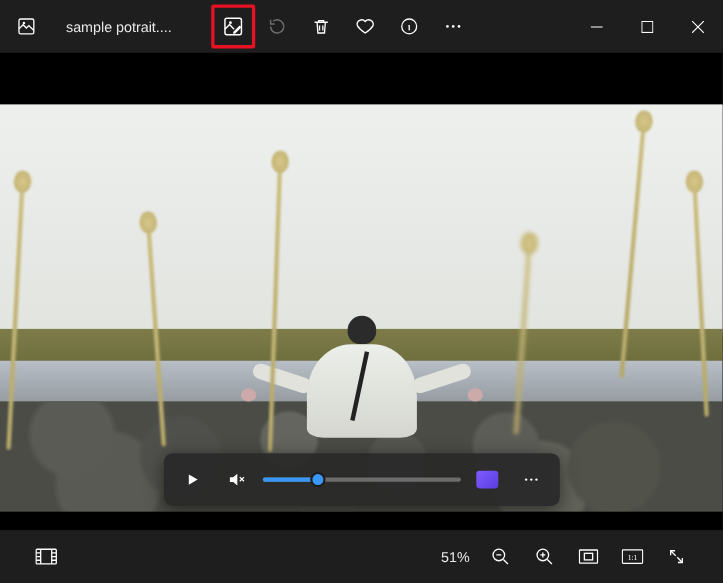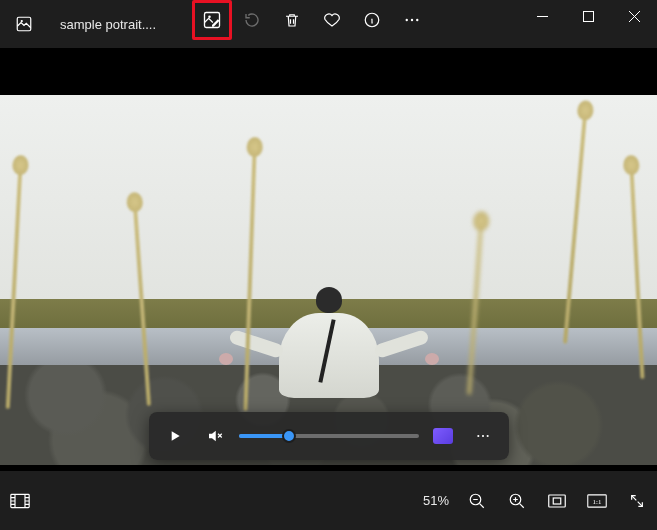--- a/index.html
+++ b/index.html
@@ -1,17 +1,17 @@
 <!DOCTYPE html>
 <html><head>
 <meta charset="utf-8">
 <style>
   html,body{margin:0;padding:0;width:657px;height:530px;background:#1e1e1e;font-family:"Segoe UI",Arial,sans-serif;overflow:hidden;color:#fff;}
   *{box-sizing:border-box;}
-  .titlebar{height:48px;display:flex;align-items:flex-start;background:#1e1e1e;}
+  .titlebar{height:48px;display:flex;align-items:center;background:#1e1e1e;}
   .gallery-btn{width:48px;height:48px;display:flex;align-items:center;justify-content:center;}
   .tab{height:48px;padding:0 16px 0 12px;display:flex;align-items:center;font-size:13px;color:#e8e8e8;}
   .toolbar{display:flex;align-items:center;margin-left:20px;gap:0;}
   .tb-btn{width:40px;height:40px;display:flex;align-items:center;justify-content:center;border-radius:4px;}
   .disabled svg{opacity:.35;}
   .highlight{border:3px solid #e81123;border-radius:2px;}
   .spacer{flex:1;}
   .win-controls{display:flex;}
   .win-btn{width:46px;height:32px;display:flex;align-items:center;justify-content:center;}
   .viewer{position:relative;width:657px;height:434px;background:#000;display:flex;align-items:center;justify-content:center;margin-top:0;}
@@ -39,21 +39,21 @@
   .g5{right:18px;top:20%;height:210px;transform:rotate(-3deg);}
   .g6{right:180px;top:35%;height:170px;transform:rotate(4deg);filter:blur(2px);}
   .ghead{position:absolute;top:-14px;left:-6px;width:16px;height:20px;background:radial-gradient(#d6c78a,#beae6e);border-radius:50%;}
   .media-bar{position:absolute;left:50%;bottom:22px;transform:translateX(-50%);width:360px;height:48px;background:rgba(40,40,40,.92);border-radius:8px;display:flex;align-items:center;padding:0 10px;gap:8px;box-shadow:0 4px 16px rgba(0,0,0,.5);}
   .mb-btn{width:32px;height:32px;display:flex;align-items:center;justify-content:center;border-radius:4px;}
   .slider-wrap{flex:1;position:relative;height:20px;display:flex;align-items:center;}
   .track{position:absolute;left:0;right:0;height:4px;background:#6d6d6d;border-radius:2px;}
   .track-fill{position:absolute;left:0;width:28%;height:4px;background:#3a96f7;border-radius:2px;}
   .thumb{position:absolute;left:28%;width:14px;height:14px;background:#3a96f7;border:2px solid #1e1e1e;border-radius:50%;transform:translateX(-50%);}
   .clip-chip{width:20px;height:16px;border-radius:3px;background:linear-gradient(135deg,#7e5cff,#5a3de0);}
-  .statusbar{position:absolute;left:0;right:0;bottom:0;height:59px;display:flex;align-items:center;padding:0 0;background:#1e1e1e;}
+  .statusbar{position:absolute;left:0;right:0;bottom:0;height:48px;display:flex;align-items:center;padding:0 22px;background:#1e1e1e;}
   .sb-btn{width:40px;height:40px;display:flex;align-items:center;justify-content:center;}
   .zoom-pct{font-size:13px;color:#e8e8e8;padding:0 8px;}
   svg{display:block;}
 </style>
 </head>
 <body>
 
 <div class="titlebar">
   <div class="gallery-btn">
     <svg width="18" height="18" viewBox="0 0 24 24" fill="none" stroke="#fff" stroke-width="1.6">

